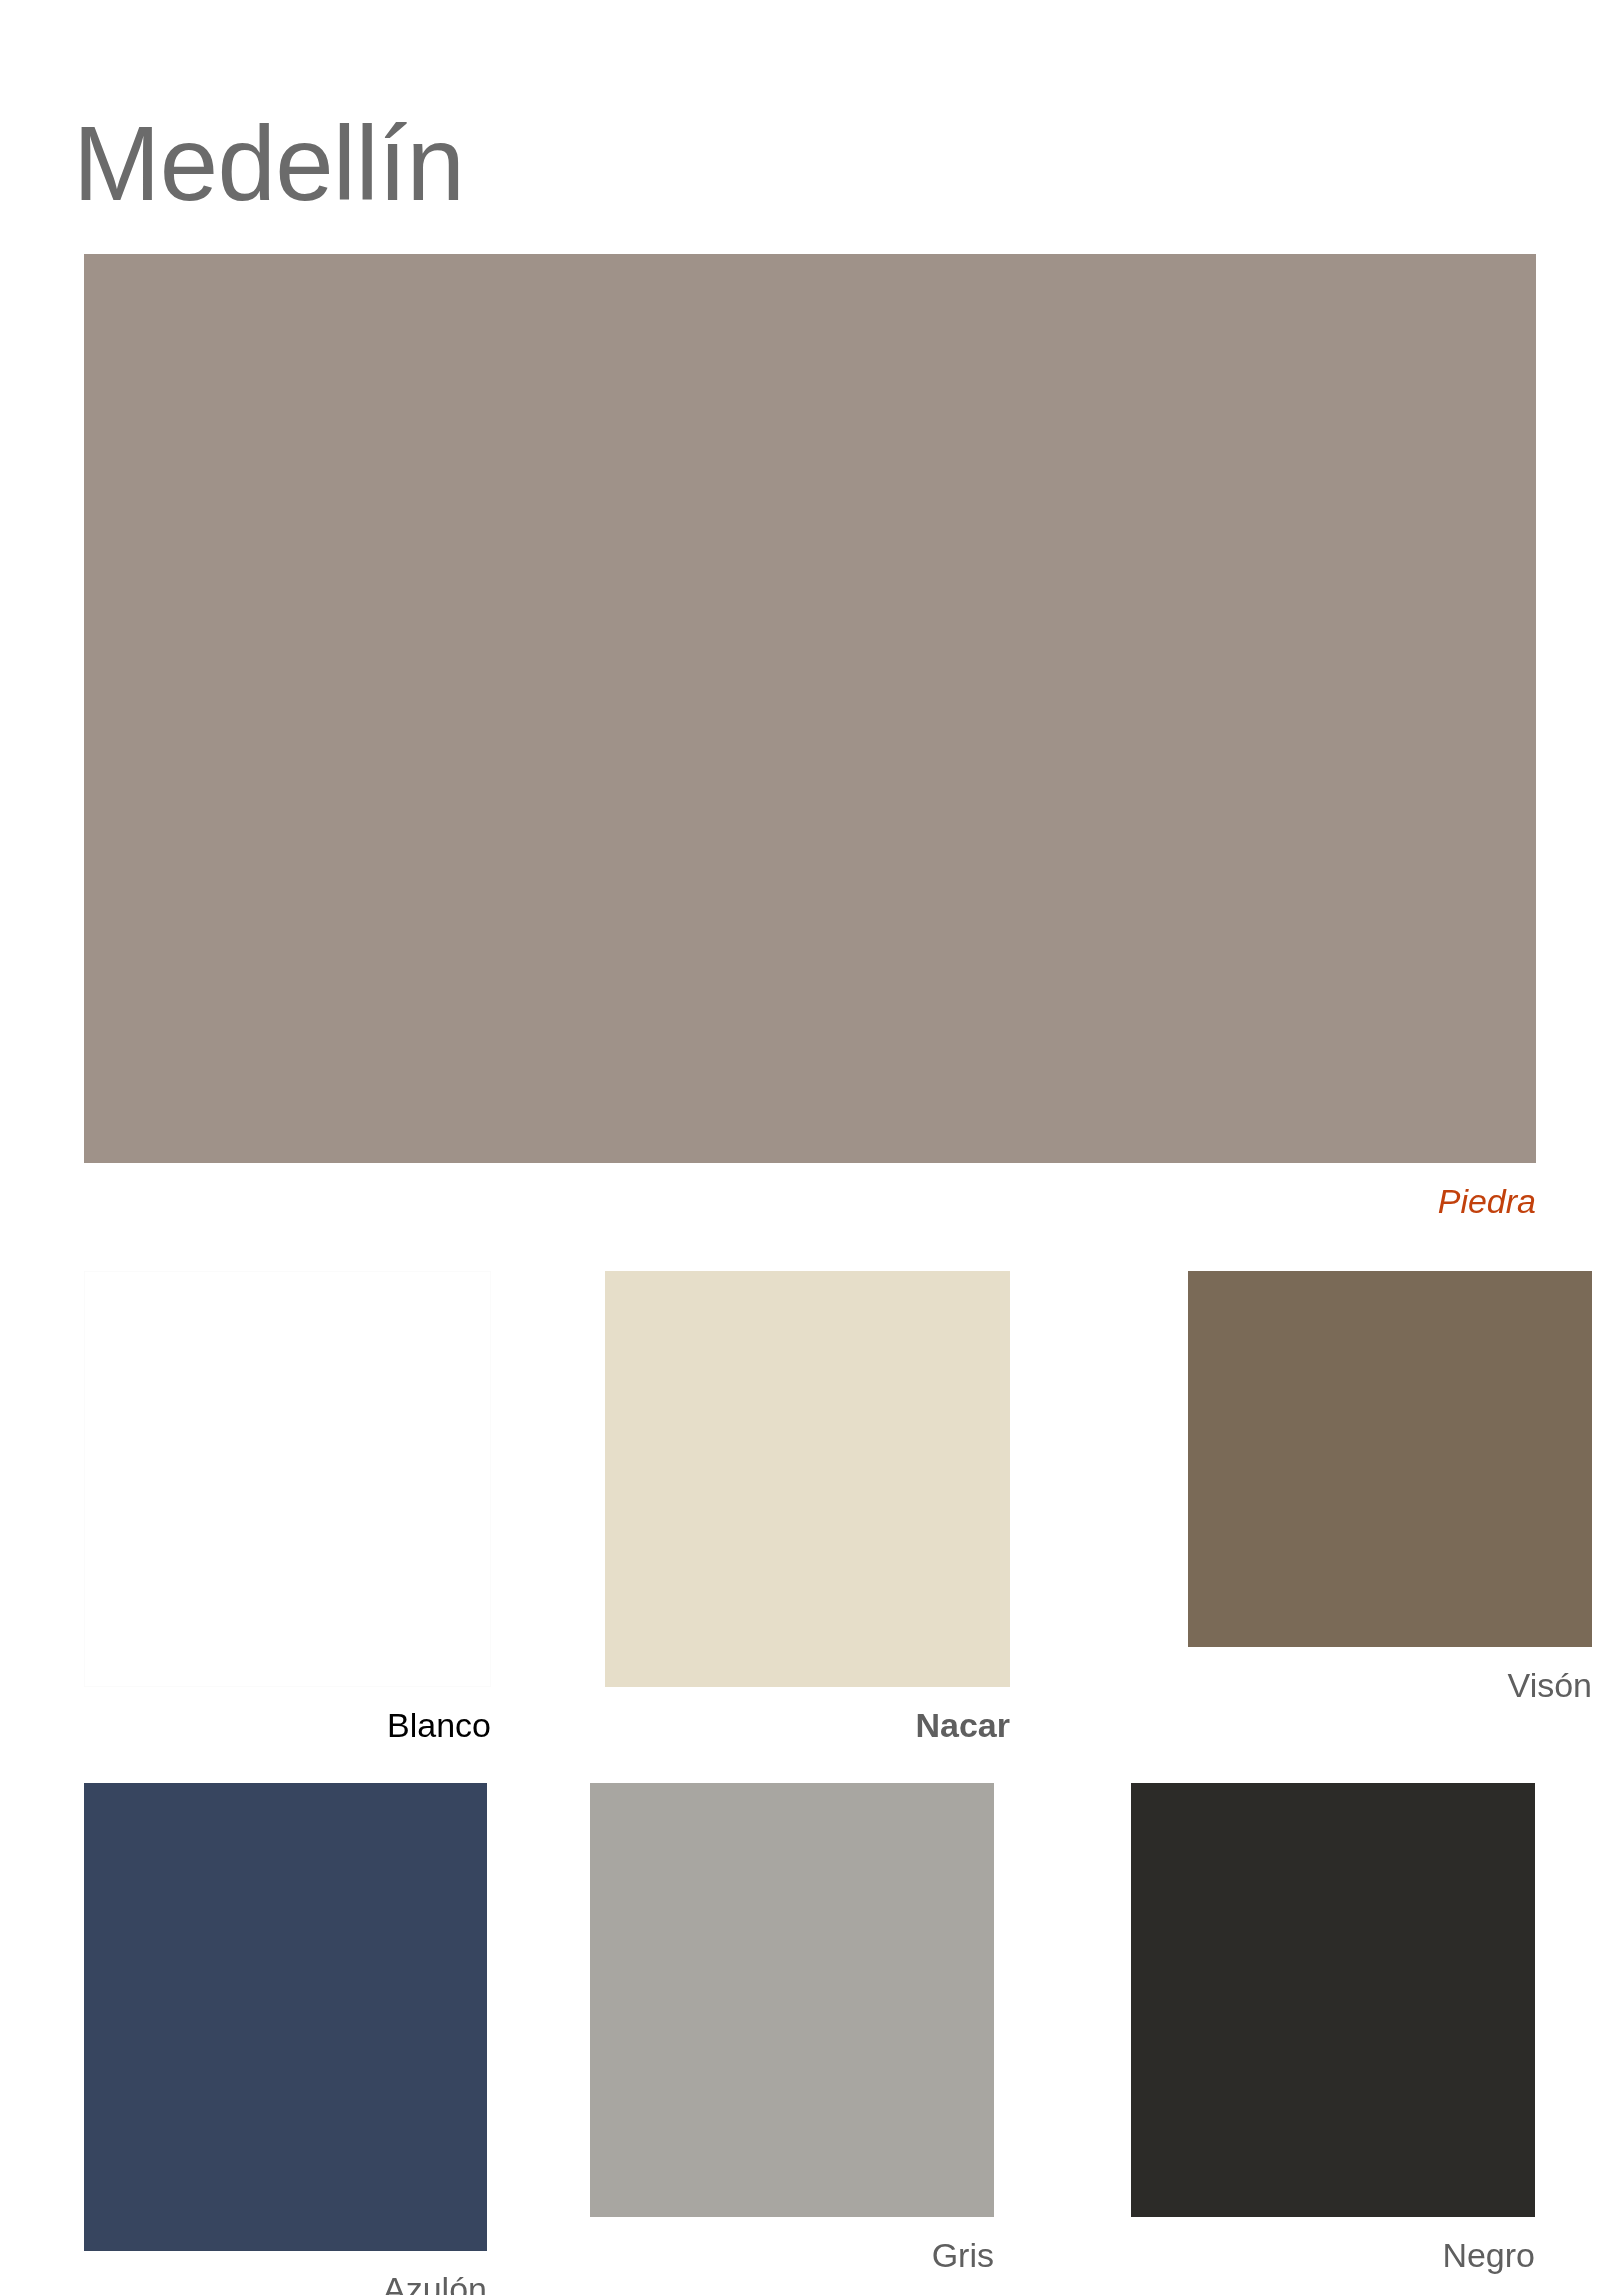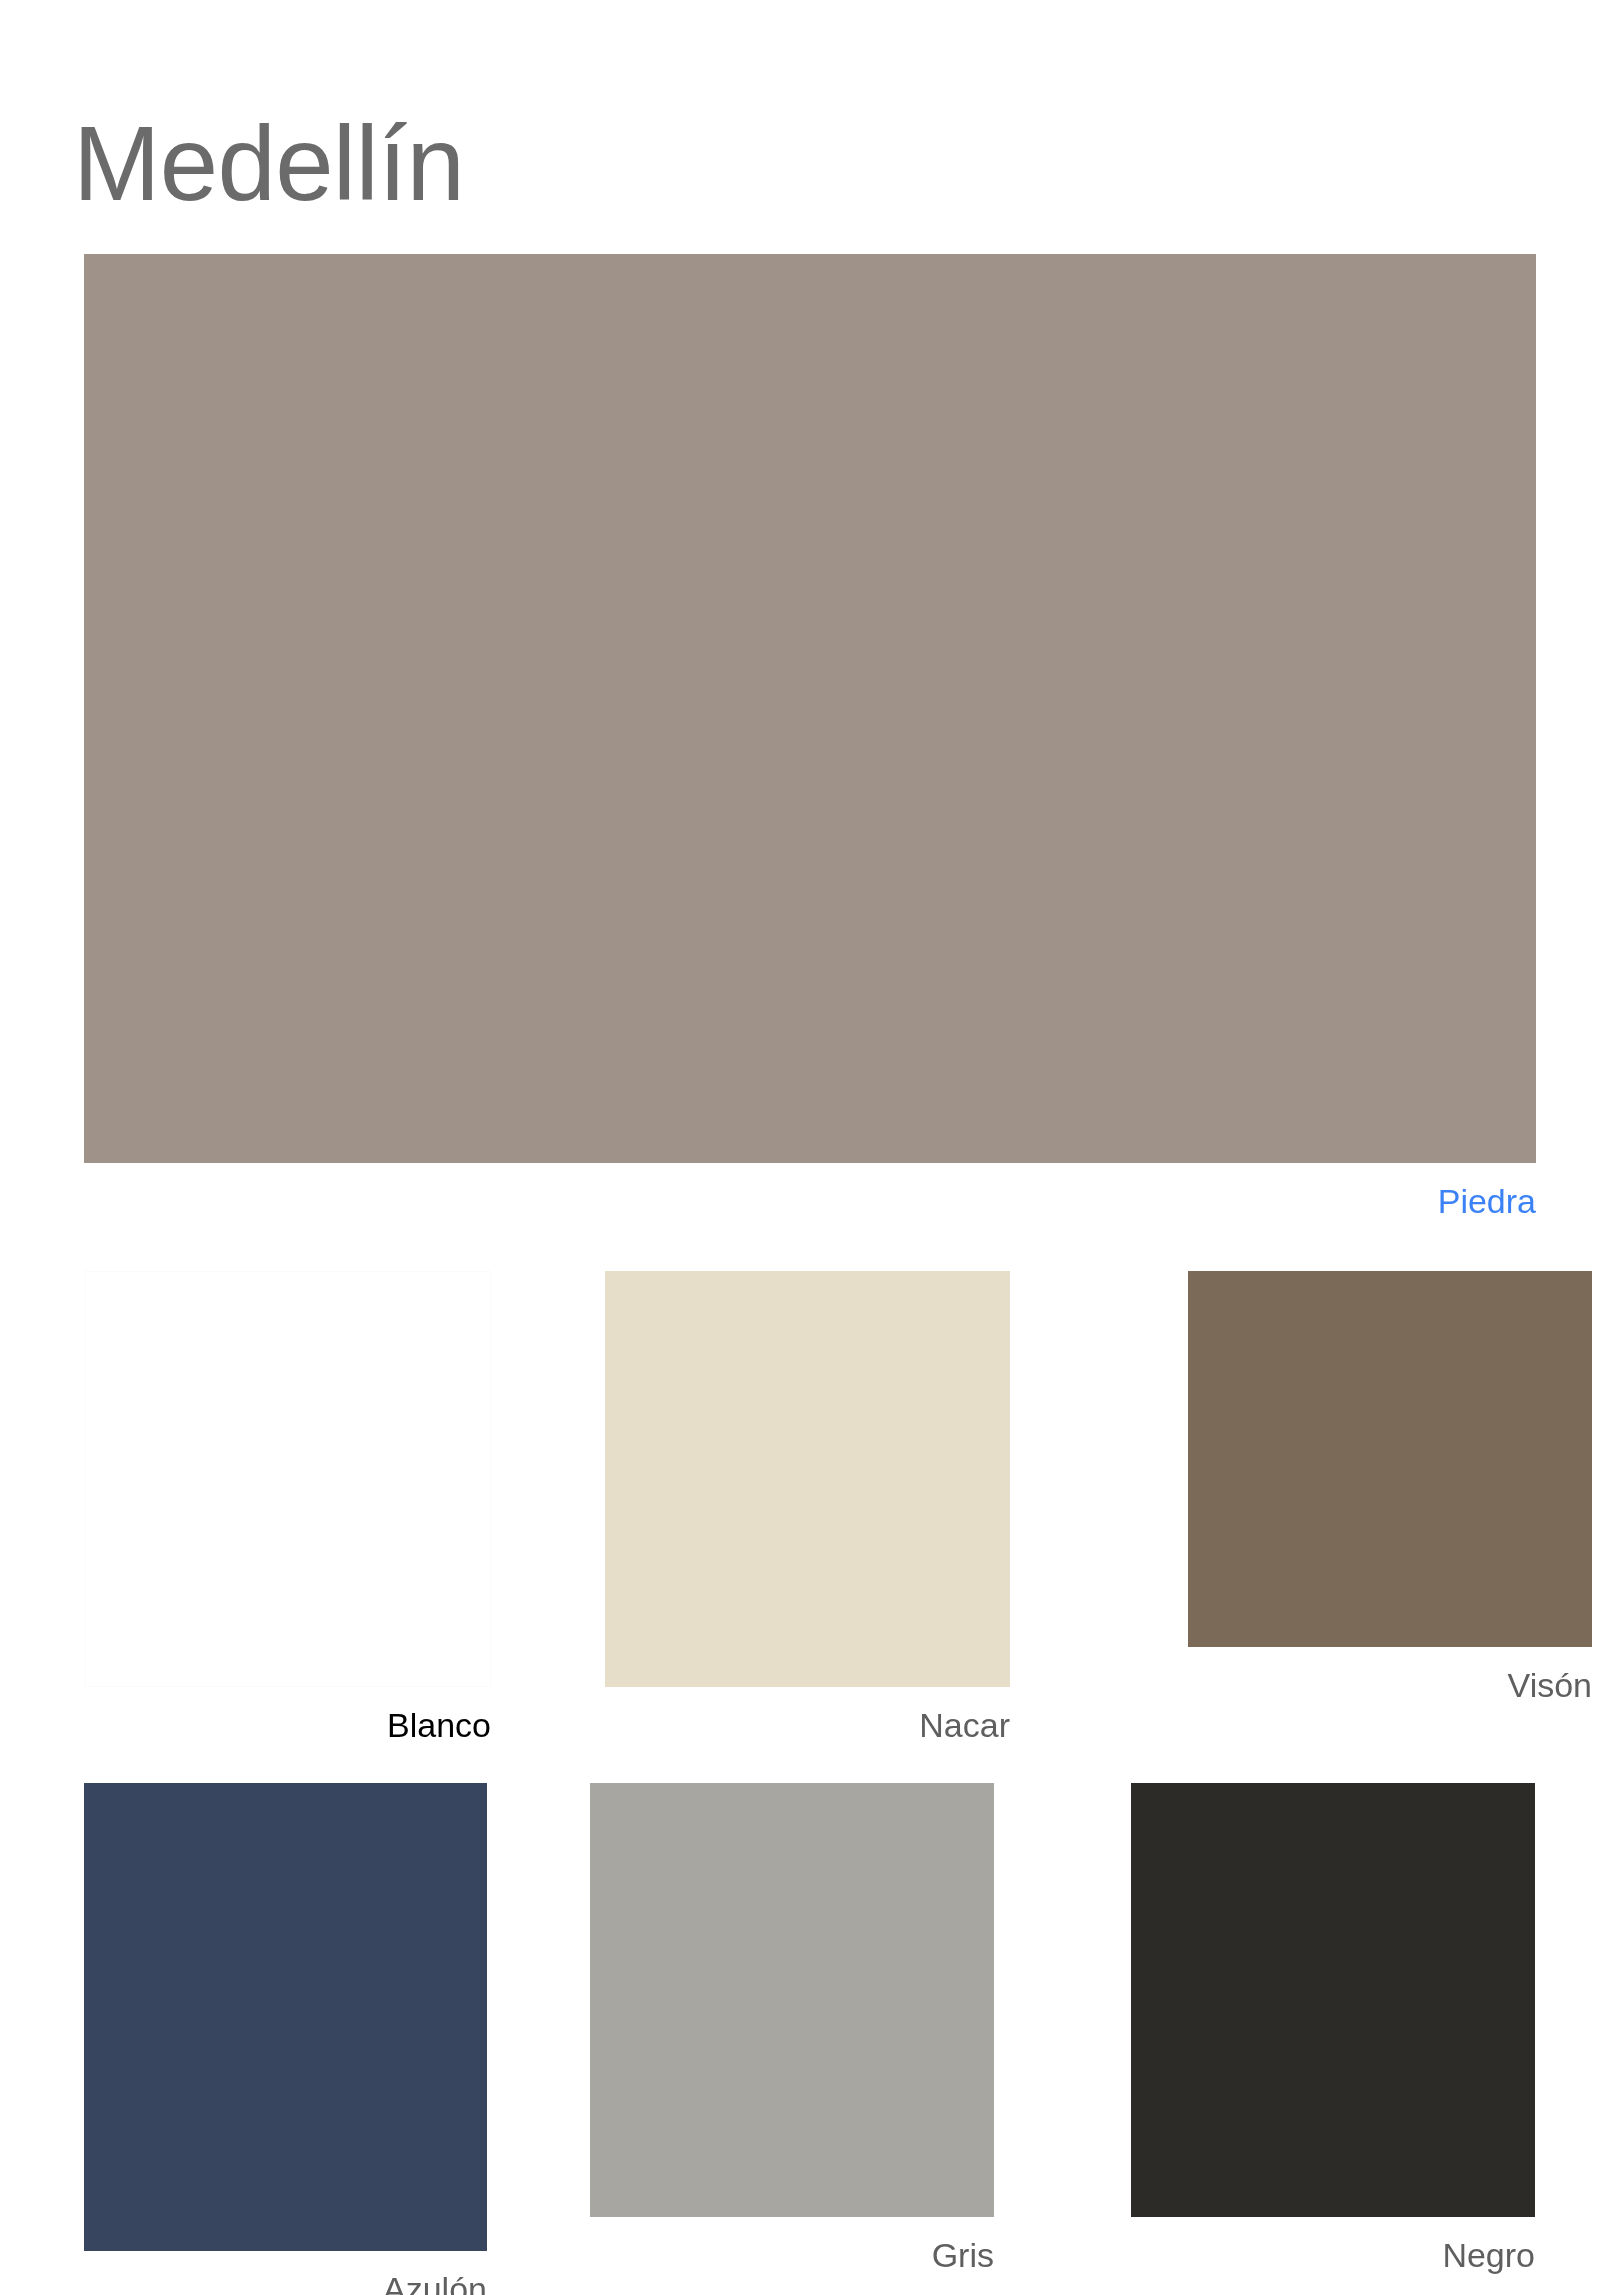--- a/index.html
+++ b/index.html
@@ -82,31 +82,31 @@
 </style>
 </head>
 <body style="background-color: rgb(255, 255, 255);">
 
 <div class="page">
 
   <h1 class="page-title" style="color: rgb(107, 107, 107);">Medellín</h1>
 
   <div class="swatch-cell" id="cell-piedra">
     <span class="swatch-chip" style="background-color: rgb(159, 146, 137);"></span>
-    <span class="swatch-label" style="color: #3b82f6;">Piedra</span>
+    <span class="swatch-label" style="color: #c2410c; font-style: italic;">Piedra</span>
   </div>
 
   <div class="swatch-cell" id="cell-blanco">
     <span class="swatch-chip has-hairline" style="background-color: rgb(255, 255, 255);"></span>
     <span class="swatch-label" style="color: #000000;">Blanco</span>
   </div>
 
   <div class="swatch-cell" id="cell-nacar">
     <span class="swatch-chip" style="background-color: rgb(230, 222, 201);"></span>
-    <span class="swatch-label" style="color: rgb(95, 95, 95);">Nacar</span>
+    <span class="swatch-label" style="color: rgb(95, 95, 95); font-weight: bold;">Nacar</span>
   </div>
 
   <div class="swatch-cell" id="cell-vison">
     <span class="swatch-chip" style="background-color: rgb(122, 106, 87);"></span>
     <span class="swatch-label" style="color: rgb(95, 95, 95);">Visón</span>
   </div>
 
   <div class="swatch-cell" id="cell-azulon">
     <span class="swatch-chip" style="background-color: rgb(55, 69, 95);"></span>
     <span class="swatch-label" style="color: rgb(95, 95, 95);">Azulón</span>

